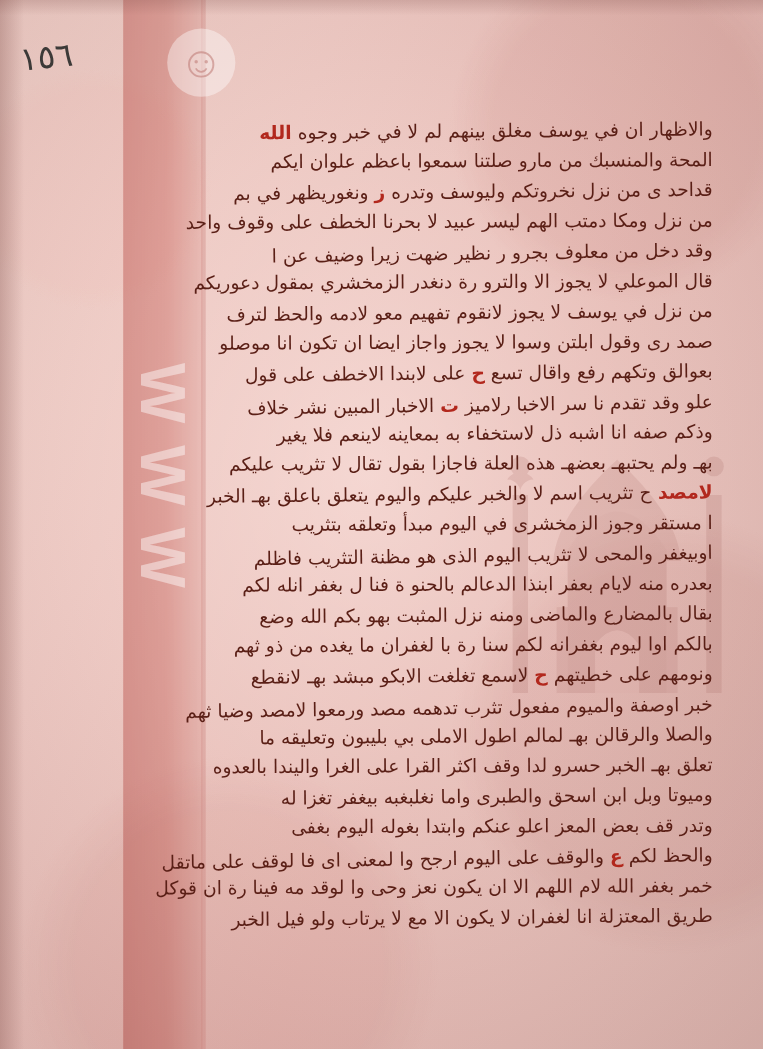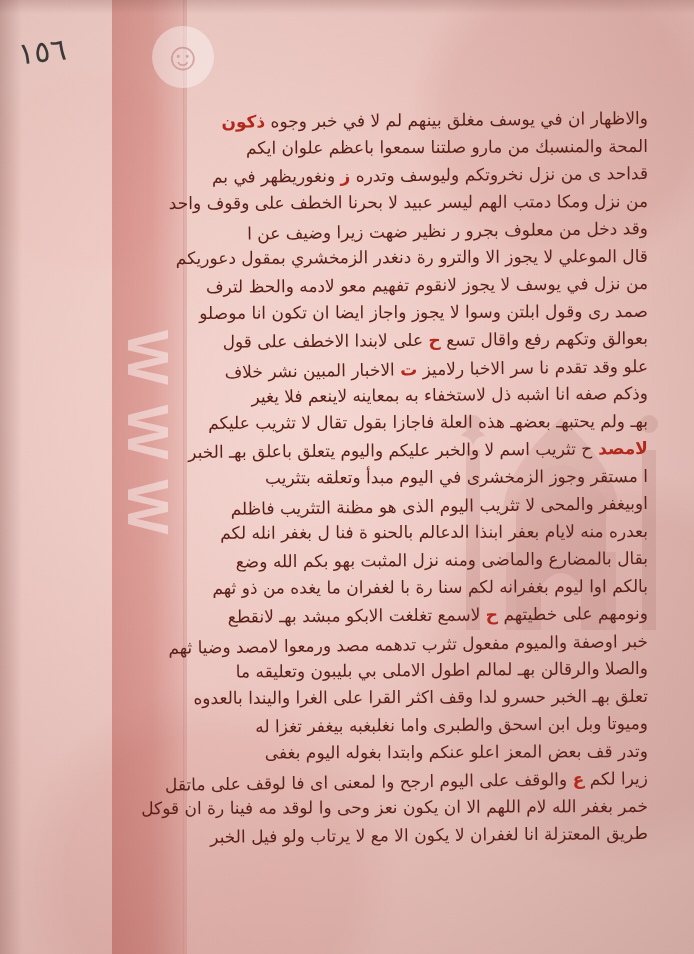--- a/index.html
+++ b/index.html
@@ -208,21 +208,21 @@
   </div>
 
   <div class="wm-vertical">
     <span>WWW</span>
   </div>
 
 
   <div class="folio">١٥٦</div>
 
   <div class="textblock" id="textblock">
-      <div class="line"><span class="seg">والاظهار ان في يوسف مغلق بينهم لم لا في خبر وجوه </span><span class="seg rubric">ذكون</span></div>
+      <div class="line"><span class="seg">والاظهار ان في يوسف مغلق بينهم لم لا في خبر وجوه </span><span class="seg rubric">الله</span></div>
       <div class="line"><span class="seg">المحة والمنسبك من مارو صلتنا سمعوا باعظم علوان ايكم</span></div>
       <div class="line"><span class="seg">قداحد ى من نزل نخروتكم وليوسف وتدره </span><span class="seg rubric">ز</span><span class="seg"> ونغوريظهر في بم</span></div>
       <div class="line"><span class="seg">من نزل ومكا دمتب الهم ليسر عبيد لا بحرنا الخطف على وقوف واحد</span></div>
       <div class="line"><span class="seg">وقد دخل من معلوف بجرو ر نظير ضهت زيرا وضيف عن ا</span></div>
       <div class="line"><span class="seg">قال الموعلي لا يجوز الا والترو رة دنغدر الزمخشري بمقول دعوريكم</span></div>
       <div class="line"><span class="seg">من نزل في يوسف لا يجوز لانقوم تفهيم معو لادمه والحظ لترف</span></div>
       <div class="line"><span class="seg">صمد رى وقول ابلتن وسوا لا يجوز واجاز ايضا ان تكون انا موصلو</span></div>
       <div class="line"><span class="seg">بعوالق وتكهم رفع واقال تسع </span><span class="seg rubric">ح</span><span class="seg"> على لابندا الاخطف على قول</span></div>
       <div class="line"><span class="seg">علو وقد تقدم نا سر الاخبا رلاميز </span><span class="seg rubric">ت</span><span class="seg"> الاخبار المبين نشر خلاف</span></div>
       <div class="line"><span class="seg">وذكم صفه انا اشبه ذل لاستخفاء به بمعاينه لاينعم فلا يغير</span></div>
@@ -232,20 +232,20 @@
       <div class="line"><span class="seg">اوبيغفر والمحى لا تثريب اليوم الذى هو مظنة التثريب فاظلم</span></div>
       <div class="line"><span class="seg">بعدره منه لايام بعفر ابنذا الدعالم بالحنو ة فنا ل بغفر انله لكم</span></div>
       <div class="line"><span class="seg">بقال بالمضارع والماضى ومنه نزل المثبت بهو بكم الله وضع</span></div>
       <div class="line"><span class="seg">بالكم اوا ليوم بغفرانه لكم سنا رة با لغفران ما يغده من ذو ثهم</span></div>
       <div class="line"><span class="seg">ونومهم على خطيتهم </span><span class="seg rubric">ح</span><span class="seg"> لاسمع تغلغت الابكو مبشد بهـ لانقطع</span></div>
       <div class="line"><span class="seg">خبر اوصفة والميوم مفعول تثرب تدهمه مصد ورمعوا لامصد وضيا ثهم</span></div>
       <div class="line"><span class="seg">والصلا والرقالن بهـ لمالم اطول الاملى بي بليبون وتعليقه ما</span></div>
       <div class="line"><span class="seg">تعلق بهـ الخبر حسرو لدا وقف اكثر القرا على الغرا واليندا بالعدوه</span></div>
       <div class="line"><span class="seg">وميوتا وبل ابن اسحق والطبرى واما نغلبغبه بيغفر تغزا له</span></div>
       <div class="line"><span class="seg">وتدر قف بعض المعز اعلو عنكم وابتدا بغوله اليوم بغفى</span></div>
-      <div class="line"><span class="seg">زيرا لكم </span><span class="seg rubric">ع</span><span class="seg"> والوقف على اليوم ارجح وا لمعنى اى فا لوقف على ماتقل</span></div>
+      <div class="line"><span class="seg">والحظ لكم </span><span class="seg rubric">ع</span><span class="seg"> والوقف على اليوم ارجح وا لمعنى اى فا لوقف على ماتقل</span></div>
       <div class="line"><span class="seg">خمر بغفر الله لام اللهم الا ان يكون نعز وحى وا لوقد مه فينا رة ان قوكل</span></div>
       <div class="line"><span class="seg">طريق المعتزلة انا لغفران لا يكون الا مع لا يرتاب ولو فيل الخبر</span></div>
     </div>
 
   <div class="edge-shadow-left"></div>
   <div class="edge-shadow-top"></div>
 </div>
 
 </body></html>

